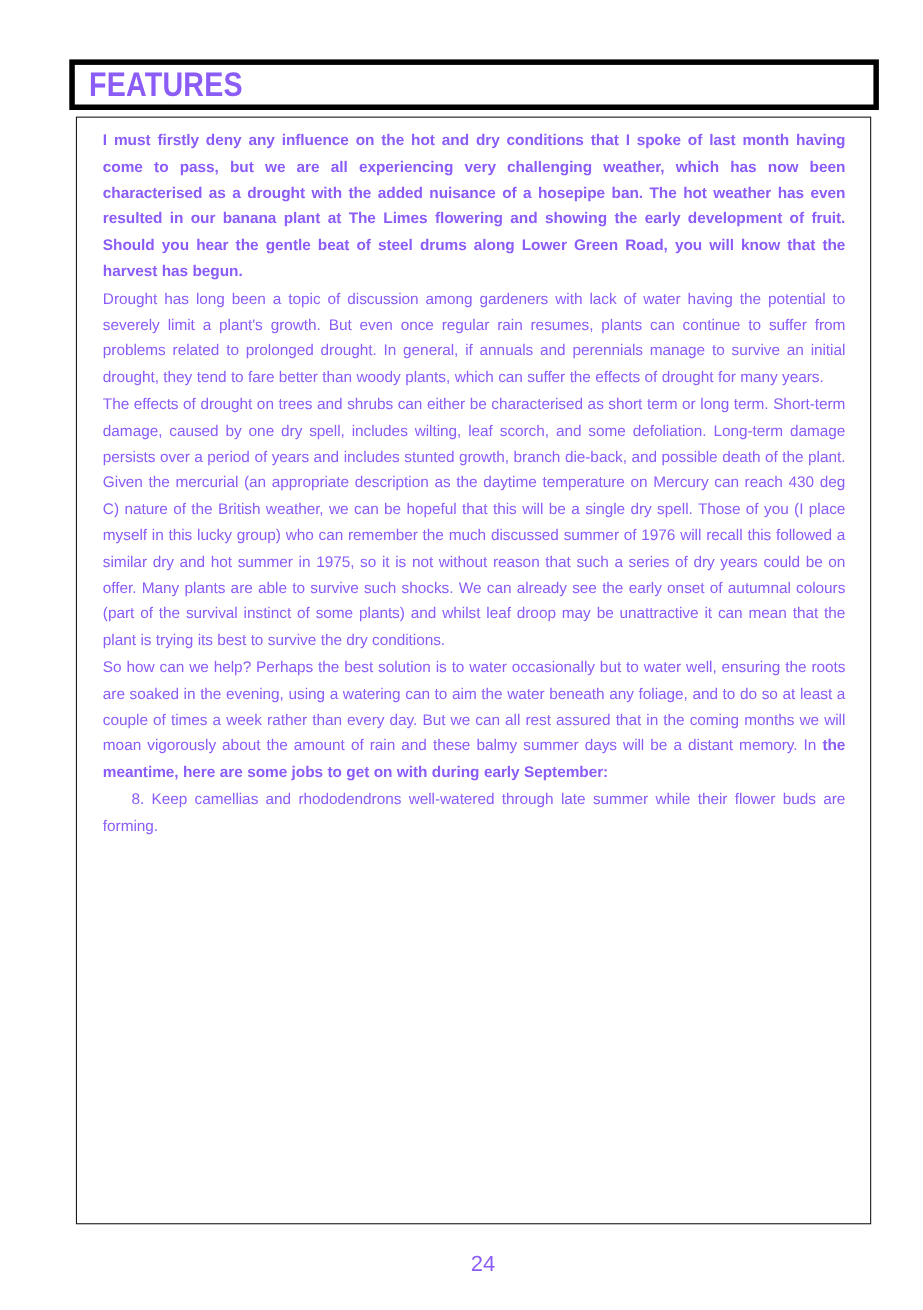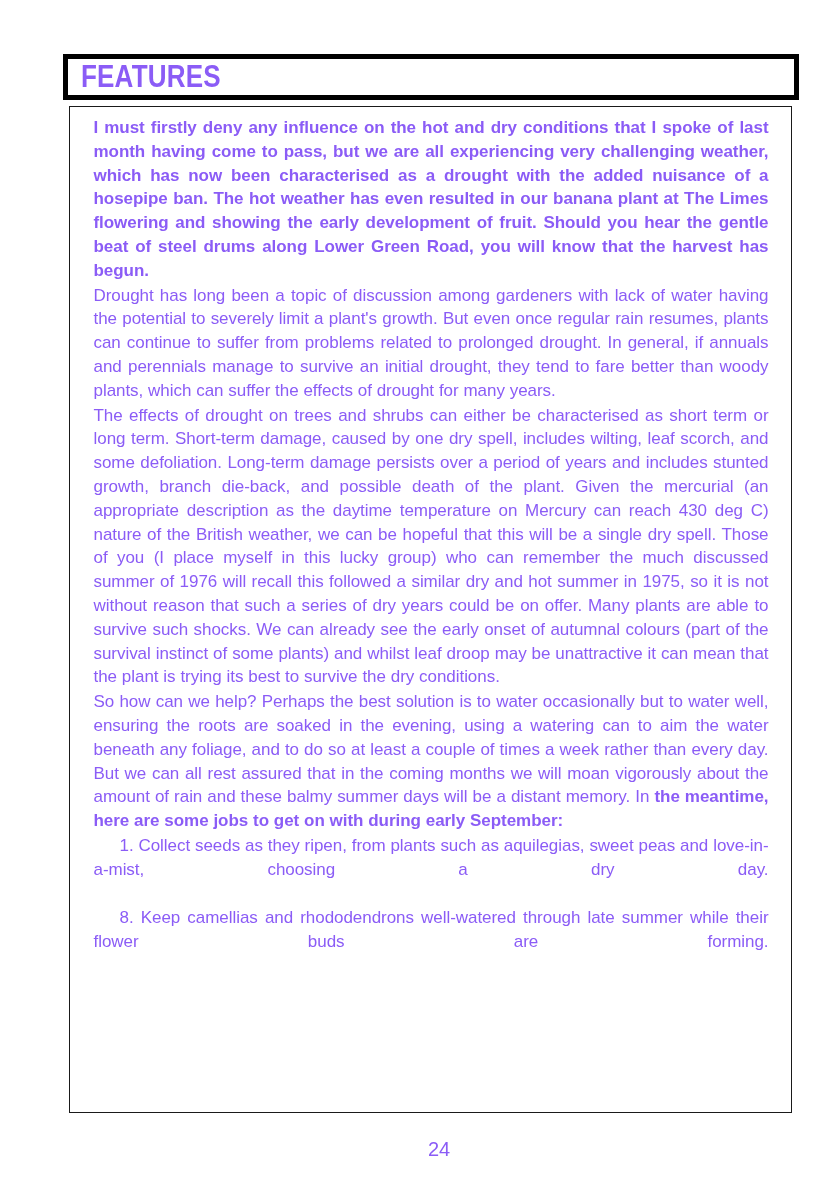--- a/index.html
+++ b/index.html
@@ -74,21 +74,21 @@
   }
   .article-heading span {
     display: inline-block;
     transform: scaleX(0.97);
     transform-origin: left center;
   }
 
   p.body {
     margin: 0 0 1px 0;
     text-align: justify;
-    font-size: 17px;
+    font-size: 14px;
     line-height: 23.8px;
     letter-spacing: -0.05px;
     word-spacing: 0.2px;
     -webkit-font-smoothing: none;
   }
 
   
   p.heavy {
     font-weight: 600;
   }
@@ -140,21 +140,20 @@
 
 
     <p class="body heavy">I must firstly deny any influence on the hot and dry conditions that I spoke of last month having come to pass, but we are all experiencing very challenging weather, which has now been characterised as a drought with the added nuisance of a hosepipe ban. The hot weather has even resulted in our banana plant at The Limes flowering and showing the early development of fruit. Should you hear the gentle beat of steel drums along Lower Green Road, you will know that the harvest has begun.</p>
 
     <p class="body light">Drought has long been a topic of discussion among gardeners with lack of water having the potential to severely limit a plant's growth. But even once regular rain resumes, plants can continue to suffer from problems related to prolonged drought. In general, if annuals and perennials manage to survive an initial drought, they tend to fare better than woody plants, which can suffer the effects of drought for many years.</p>
 
     <p class="body light">The effects of drought on trees and shrubs can either be characterised as short term or long term. Short-term damage, caused by one dry spell, includes wilting, leaf scorch, and some defoliation. Long-term damage persists over a period of years and includes stunted growth, branch die-back, and possible death of the plant. Given the mercurial (an appropriate description as the daytime temperature on Mercury can reach 430 deg C) nature of the British weather, we can be hopeful that this will be a single dry spell. Those of you (I place myself in this lucky group) who can remember the much discussed summer of 1976 will recall this followed a similar dry and hot summer in 1975, so it is not without reason that such a series of dry years could be on offer. Many plants are able to survive such shocks. We can already see the early onset of autumnal colours (part of the survival instinct of some plants) and whilst leaf droop may be unattractive it can mean that the plant is trying its best to survive the dry conditions.</p>
 
     <p class="body light"><span>So how can we help? Perhaps the best solution is to water occasionally but to water well, ensuring the roots are soaked in the evening, using a watering can to aim the water beneath any foliage, and to do so at least a couple of times a week rather than every day. But we can all rest assured that in the coming months we will moan vigorously about the amount of rain and these balmy summer days will be a distant memory. In </span><span class="inline-bold">the meantime, here are some jobs to get on with during early September:</span></p>
 
-    <p class="body light job">1. Collect seeds as they ripen, from plants such as aquilegias, sweet peas and love-in-a-mist, choosing a dry day.</p>
 
 
     <p class="body light job">8. Keep camellias and rhododendrons well-watered through late summer while their flower buds are forming.</p>
 
   </div>
 
   <div class="page-number">24</div>
 
 </div>
 

